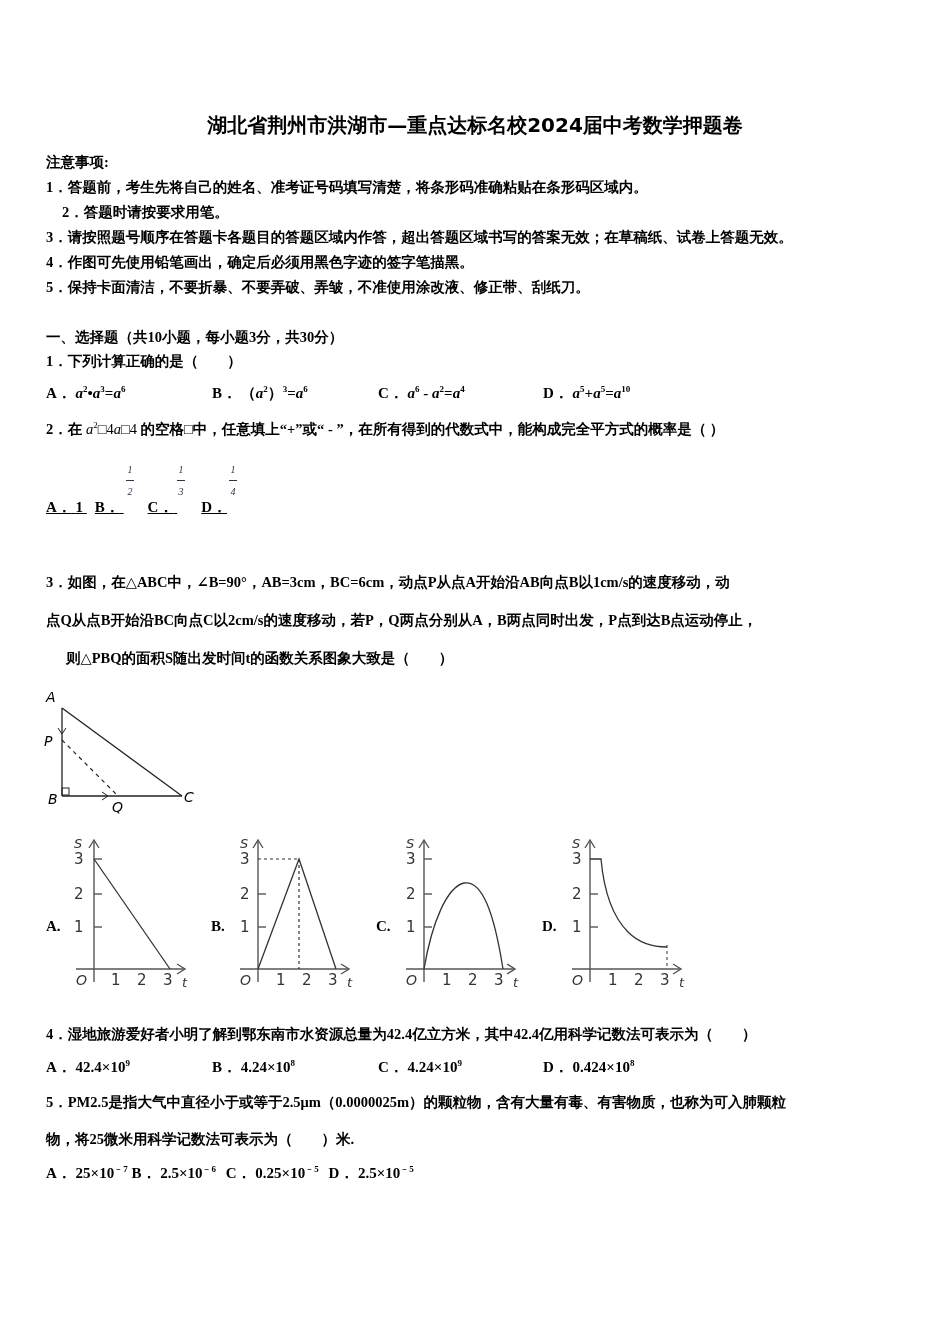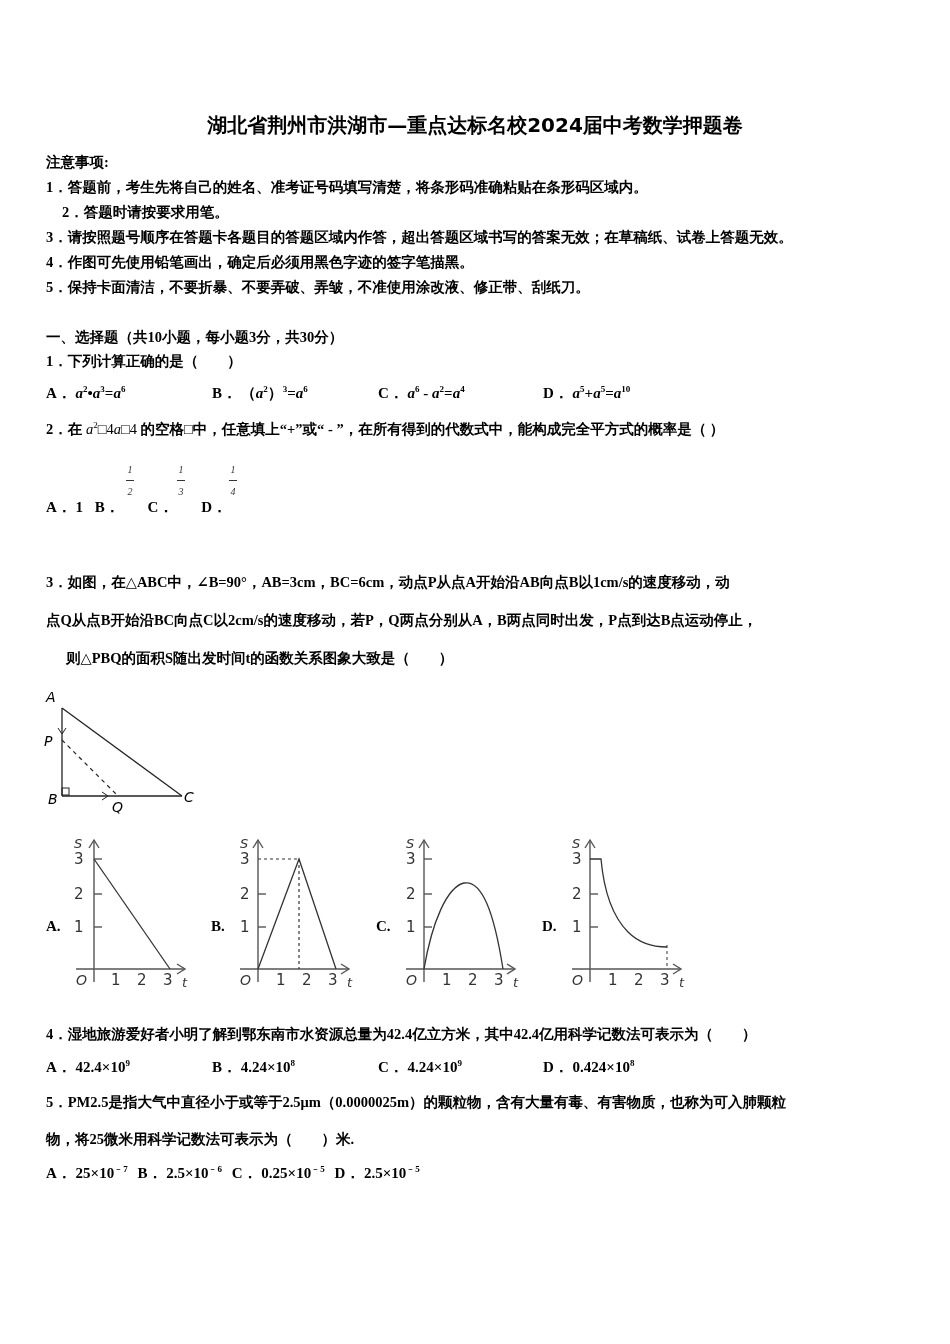--- a/index.html
+++ b/index.html
@@ -49,21 +49,21 @@
 </div>
 
 <div class="abs note" style="left:46px;top:420px;">
   <span>2．在</span>
   <span style="font-family:'Liberation Serif',serif;font-weight:normal;margin-top:48px;"><i>a</i><sup>2</sup>□4<i>a</i>□4</span>
   <span>的空格□中，任意填上“+”或“ - ”，在所有得到的代数式中，能构成完全平方式的概率是（ ）</span>
 </div>
 <div class="frac" style="left:125px;top:460px;">1<span class="bar"></span>2</div>
 <div class="frac" style="left:176px;top:460px;">1<span class="bar"></span>3</div>
 <div class="frac" style="left:228px;top:460px;">1<span class="bar"></span>4</div>
-<div class="abs line" style="left:46px;top:497px;">
+<div class="abs line" style="left:46px;top:497px;text-decoration:underline;">
   <span><span>A．</span> <span>1</span></span>
   <span style="margin-left:8px;">B．</span>
   <span style="margin-left:24px;">C．</span>
   <span style="margin-left:24px;">D．</span>
 </div>
 
 <div class="abs note" style="left:46px;top:573px;">3．如图，在△ABC中，∠B=90°，AB=3cm，BC=6cm，动点P从点A开始沿AB向点B以1cm/s的速度移动，动</div>
 <div class="abs note" style="left:46px;top:611px;">点Q从点B开始沿BC向点C以2cm/s的速度移动，若P，Q两点分别从A，B两点同时出发，P点到达B点运动停止，</div>
 <div class="abs note" style="left:46px;top:649px;margin-left:20px;">则△PBQ的面积S随出发时间t的函数关系图象大致是（　　）</div>
 
@@ -186,16 +186,16 @@
   <span>C．</span> <span>4.24×10</span><sup>9</sup>
 </div>
 <div class="abs line" style="left:543px;top:1057px;">
   <span>D．</span> <span>0.424×10</span><sup>8</sup>
 </div>
 
 <div class="abs note" style="left:46px;top:1093px;">5．PM2.5是指大气中直径小于或等于2.5μm（0.0000025m）的颗粒物，含有大量有毒、有害物质，也称为可入肺颗粒</div>
 <div class="abs note" style="left:46px;top:1130px;">物，将25微米用科学记数法可表示为（　　）米.</div>
 <div class="abs line" style="left:46px;top:1163px;">
   <span><span>A．</span> <span>25×10</span><sup>﹣7</sup></span>
-  <span style="margin-left:6px;"><span>B．</span> <span>2.5×10</span><sup>﹣6</sup></span>
+  <span style=""><span>B．</span> <span>2.5×10</span><sup>﹣6</sup></span>
   <span style="margin-left:6px;"><span>C．</span> <span>0.25×10</span><sup>﹣5</sup></span>
   <span style="margin-left:6px;"><span>D．</span> <span>2.5×10</span><sup>﹣5</sup></span>
 </div>
 
 </body></html>

